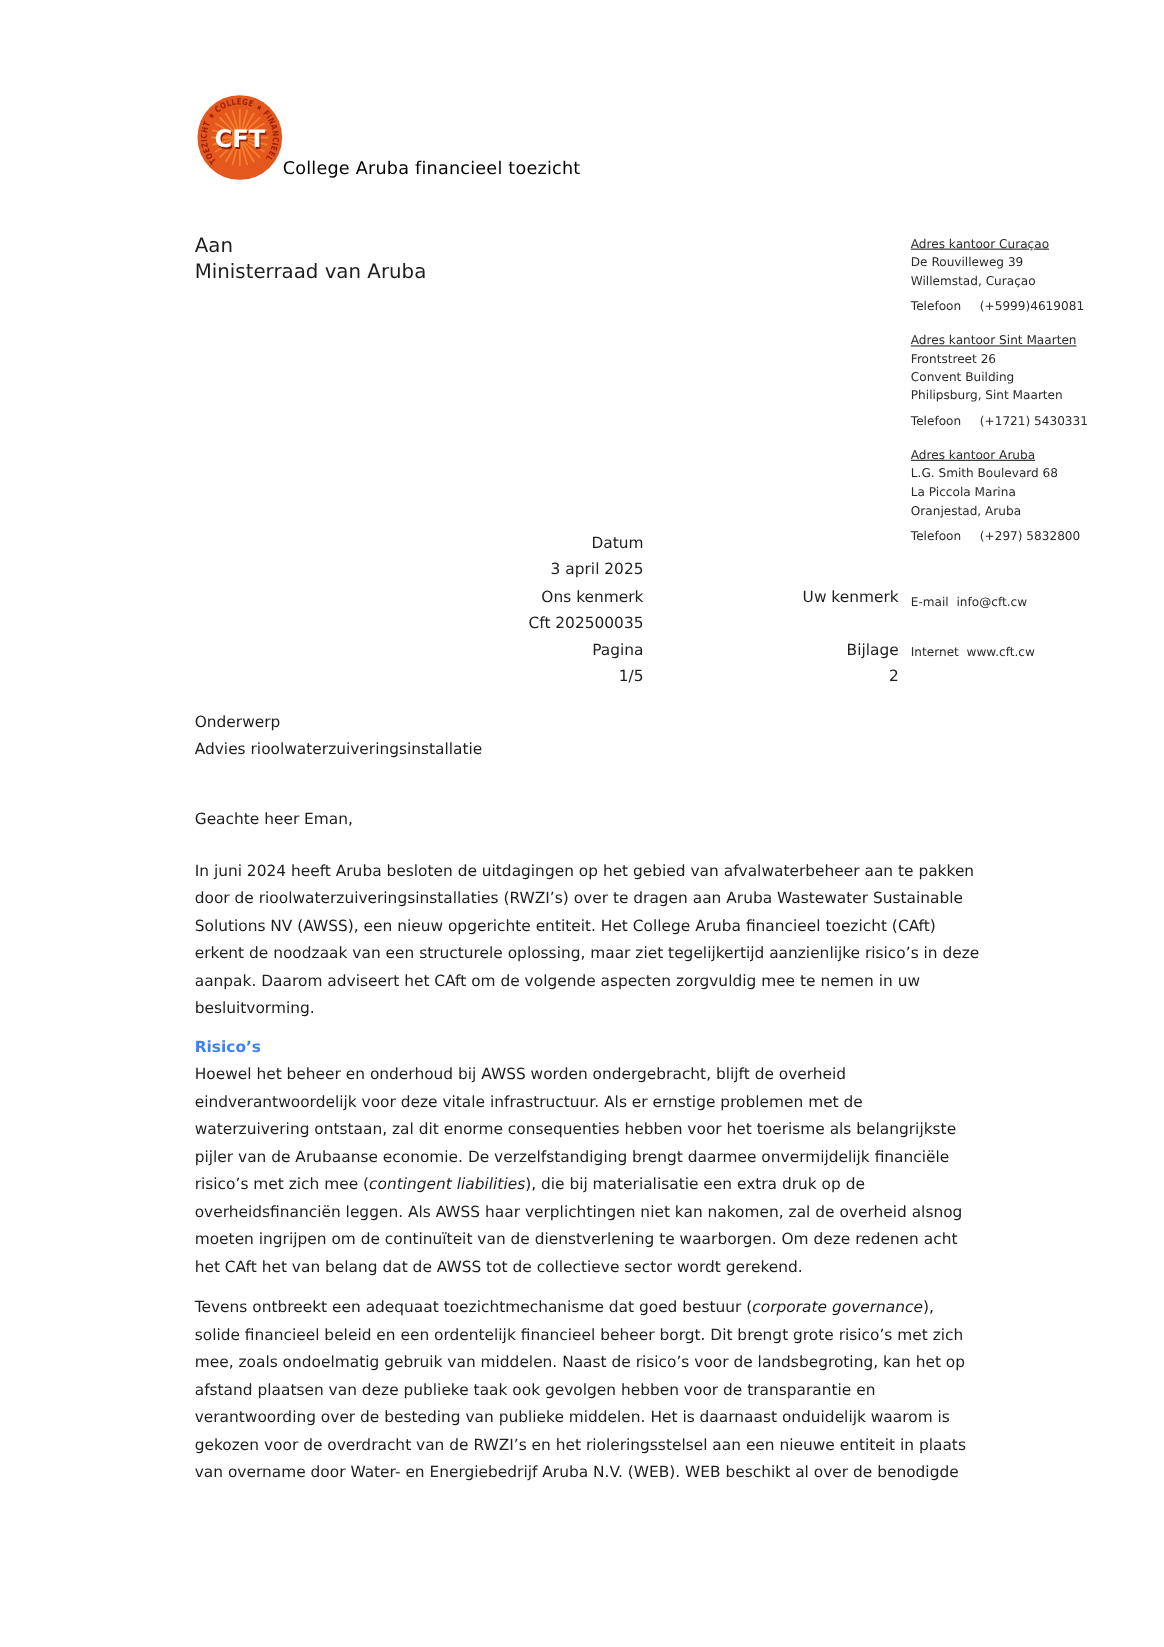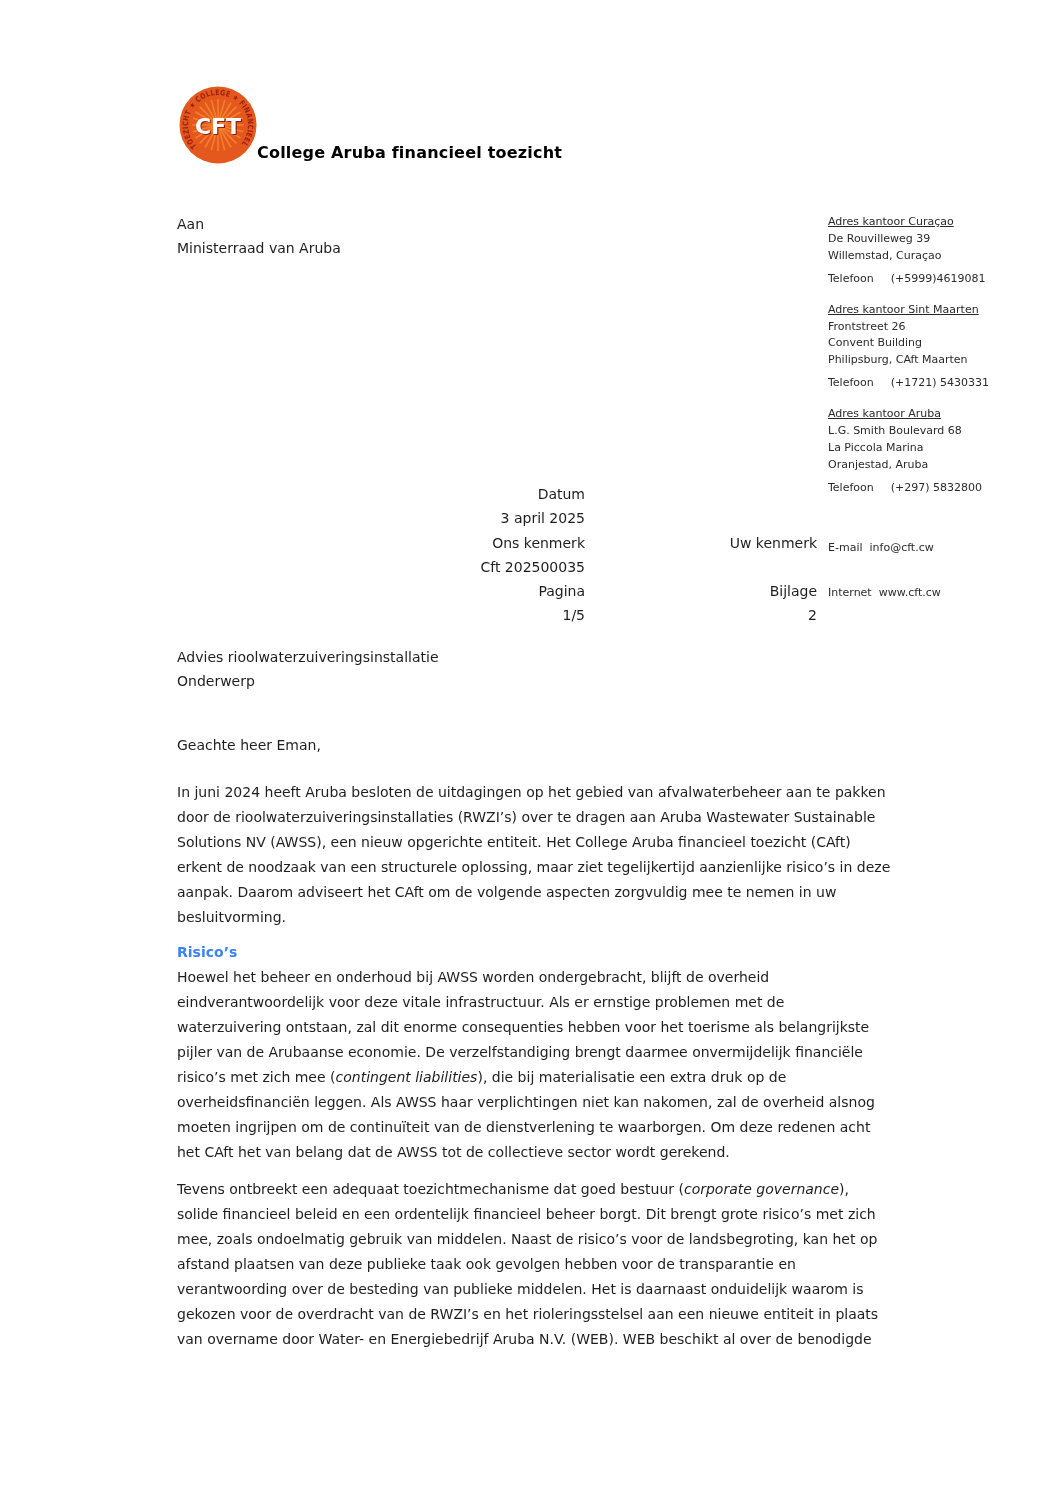--- a/index.html
+++ b/index.html
@@ -11,26 +11,26 @@
     background: #ffffff;
     font-family: "DejaVu Sans", "Liberation Sans", sans-serif;
     color: #1e1e1e;
     overflow: hidden;
   }
 
   
   .logo { position: absolute; left: 179px; top: 86px; width: 78px; height: 78px; }
   .org-name {
     position: absolute; left: 257px; top: 143px;
-    font-size: 16px; font-weight: bold; color: #000000;
+    font-size: 16px; font-weight: normal; color: #000000;
     letter-spacing: 0.2px;
   }
 
   
-  .recipient { position: absolute; left: 177px; top: 212px; font-size: 14px; line-height: 24.3px; }
+  .recipient { position: absolute; left: 177px; top: 212px; font-size: 18px; line-height: 24.3px; }
 
   
   .contact-col { position: absolute; left: 828px; top: 214px; width: 210px; font-size: 11px; line-height: 16.9px; color: #2a2a2a; }
   .office { margin-bottom: 14px; }
   .office-heading { text-decoration: underline; }
   .phone-row { margin-top: 6px; }
   .phone-label { display: inline-block; margin-right: 17px; }
   .contact-extra { margin-top: 15px; }
   .c-label { display: inline-block; margin-right: 7px; margin-top: 28px; }
 
@@ -108,21 +108,21 @@
       <div>Willemstad, Curaçao</div>
       <div class="phone-row">
         <span class="phone-label">Telefoon</span><span>(+5999)4619081</span>
       </div>
     </div>
 
     <div class="office">
       <div class="office-heading">Adres kantoor Sint Maarten</div>
       <div>Frontstreet 26</div>
       <div>Convent Building</div>
-      <div>Philipsburg, CAft Maarten</div>
+      <div>Philipsburg, Sint Maarten</div>
       <div class="phone-row">
         <span class="phone-label">Telefoon</span><span>(+1721) 5430331</span>
       </div>
     </div>
 
     <div class="office">
       <div class="office-heading">Adres kantoor Aruba</div>
       <div>L.G. Smith Boulevard 68</div>
       <div>La Piccola Marina</div>
       <div>Oranjestad, Aruba</div>
@@ -150,22 +150,22 @@
       <span>Uw kenmerk</span>
     <span>Cft 202500035</span>
       <span></span>
     <span>Pagina</span>
       <span>Bijlage</span>
     <span>1/5</span>
       <span>2</span>
   </div>
 
   <div class="subject">
+    <div>Onderwerp</div>
     <div>Advies rioolwaterzuiveringsinstallatie</div>
-    <div>Onderwerp</div>
   </div>
 
   <div class="letter-body">
     <div class="salutation">Geachte heer Eman,</div>
     <p class="para-1">In juni 2024 heeft Aruba besloten de uitdagingen op het gebied van afvalwaterbeheer aan te pakken door de rioolwaterzuiveringsinstallaties (RWZI’s) over te dragen aan Aruba Wastewater Sustainable Solutions NV (AWSS), een nieuw opgerichte entiteit. Het College Aruba financieel toezicht (CAft) erkent de noodzaak van een structurele oplossing, maar ziet tegelijkertijd aanzienlijke risico’s in deze aanpak. Daarom adviseert het CAft om de volgende aspecten zorgvuldig mee te nemen in uw besluitvorming.</p>
     <div class="section-heading">Risico’s</div>
     <p class="para-2"><span>Hoewel het beheer en onderhoud bij AWSS worden ondergebracht, blijft de overheid eindverantwoordelijk voor deze vitale infrastructuur. Als er ernstige problemen met de waterzuivering ontstaan, zal dit enorme consequenties hebben voor het toerisme als belangrijkste pijler van de Arubaanse economie. De verzelfstandiging brengt daarmee onvermijdelijk financiële risico’s met zich mee (</span><em>contingent liabilities</em><span>), die bij materialisatie een extra druk op de overheidsfinanciën leggen. Als AWSS haar verplichtingen niet kan nakomen, zal de overheid alsnog moeten ingrijpen om de continuïteit van de dienstverlening te waarborgen. Om deze redenen acht het CAft het van belang dat de AWSS tot de collectieve sector wordt gerekend.</span></p>
     <p class="para-3"><span>Tevens ontbreekt een adequaat toezichtmechanisme dat goed bestuur (</span><em>corporate governance</em><span>), solide financieel beleid en een ordentelijk financieel beheer borgt. Dit brengt grote risico’s met zich mee, zoals ondoelmatig gebruik van middelen. Naast de risico’s voor de landsbegroting, kan het op afstand plaatsen van deze publieke taak ook gevolgen hebben voor de transparantie en verantwoording over de besteding van publieke middelen. Het is daarnaast onduidelijk waarom is gekozen voor de overdracht van de RWZI’s en het rioleringsstelsel aan een nieuwe entiteit in plaats van overname door Water- en Energiebedrijf Aruba N.V. (WEB). WEB beschikt al over de benodigde</span></p>
   </div>
 

